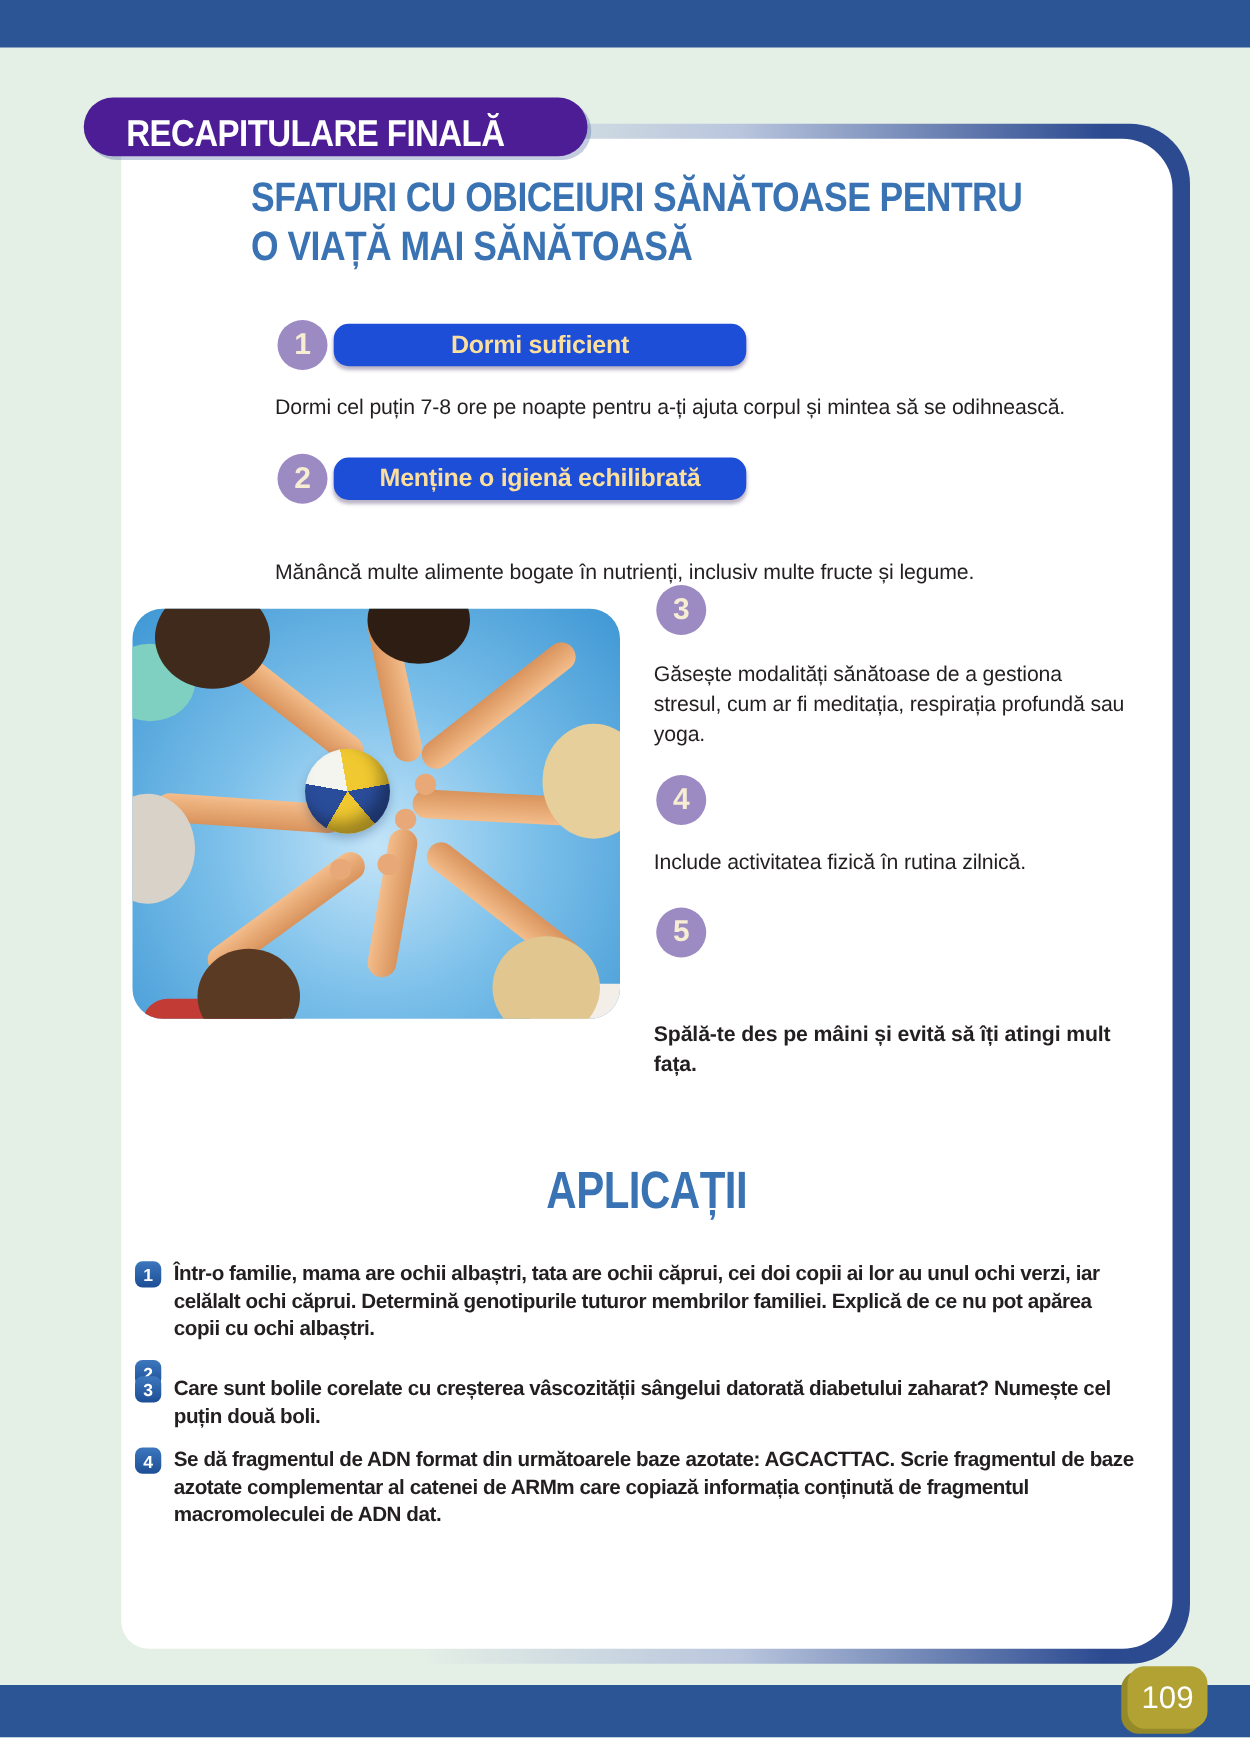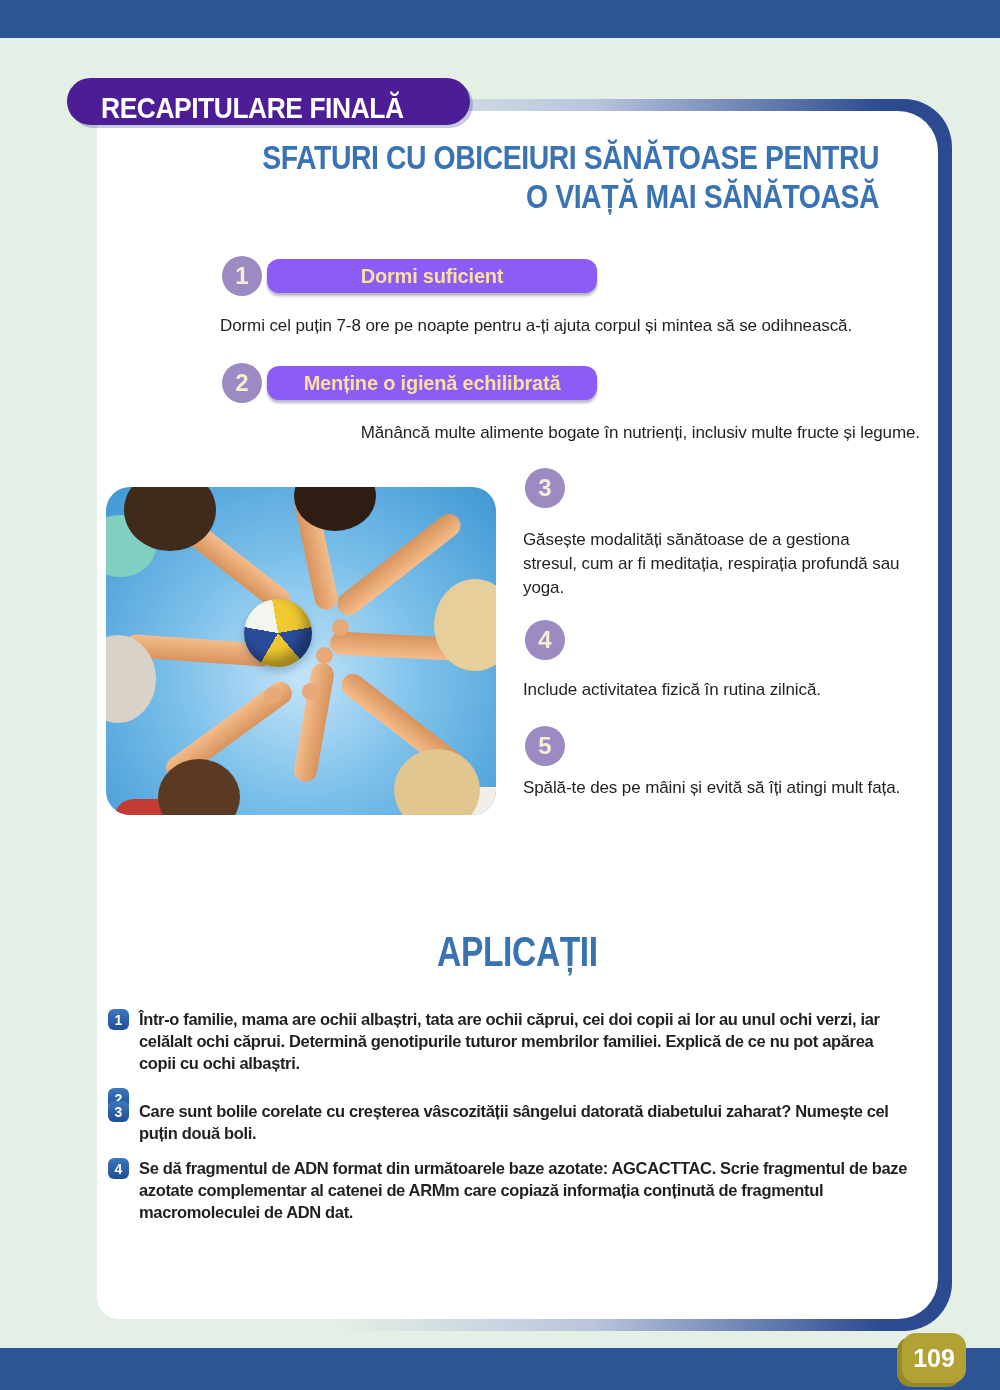--- a/index.html
+++ b/index.html
@@ -18,37 +18,37 @@
     background:linear-gradient(to right, rgba(228,239,230,0) 28%, #b9c5dd 58%, #2b4a90 92%);}
   .card-white{position:absolute;left:0;top:12px;right:14px;bottom:12px;background:#ffffff;
     border-radius:4px 40px 40px 22px;}
 
   .recap-pill{position:absolute;left:67px;top:78px;width:403px;height:47px;background:#4c1d95;
     border-radius:24px;display:flex;align-items:flex-end;padding-left:34px;box-sizing:border-box;
     box-shadow:3px 3px 0 rgba(43,74,144,0.28);}
   .recap-pill span{color:#ffffff;font-weight:bold;font-size:30px;letter-spacing:-0.5px;
     transform:scaleX(0.88);transform-origin:left center;white-space:nowrap;}
 
-  .main-title{position:absolute;left:97px;top:138px;width:841px;text-align:right;
-    color:#3a73b3;font-weight:bold;font-size:33px;line-height:39px;}
+  .main-title{position:absolute;left:97px;top:138px;width:841px;text-align:left;
+    color:#3a73b3;font-weight:bold;font-size:33px;line-height:39px;padding-left:45px;}
   .main-title .tl{display:block;transform:scaleX(0.86);transform-origin:center;white-space:nowrap;letter-spacing:-0.5px;}
 
   .tip-row{position:absolute;display:flex;align-items:center;}
   .tip-num{width:40px;height:40px;border-radius:50%;background:#9c8ac3;color:#f7edd3;
     font-weight:bold;font-size:24px;display:flex;align-items:center;justify-content:center;flex:0 0 40px;}
-  .tip-pill{margin-left:5px;width:330px;height:34px;background:#8b5cf6;border-radius:12px;
+  .tip-pill{margin-left:5px;width:330px;height:34px;background:#1d4ed8;border-radius:12px;
     display:flex;align-items:center;justify-content:center;color:#fbdf9e;font-weight:bold;font-size:20px;
     letter-spacing:-0.2px;box-shadow:0 3px 3px rgba(60,40,90,0.35);}
   .tip-body{position:absolute;font-size:17px;color:#231f20;line-height:24px;letter-spacing:-0.1px;}
 
   #tip1-row{left:222px;top:256px;} #tip1-body{left:220px;top:314px;width:700px;}
-  #tip2-row{left:222px;top:363px;} #tip2-body{left:220px;top:421px;width:700px;text-align:right;}
+  #tip2-row{left:222px;top:363px;} #tip2-body{left:220px;top:446px;width:700px;}
   #tip3-row{left:525px;top:468px;} #tip3-body{left:523px;top:528px;width:382px;}
   #tip4-row{left:525px;top:620px;} #tip4-body{left:523px;top:678px;width:382px;}
-  #tip5-row{left:525px;top:726px;} #tip5-body{left:523px;top:776px;width:382px;}
+  #tip5-row{left:525px;top:726px;} #tip5-body{left:523px;top:816px;width:382px;font-weight:bold;}
 
   
   .photo{position:absolute;left:106px;top:487px;width:390px;height:328px;border-radius:24px;overflow:hidden;
     background:radial-gradient(ellipse at 50% 58%, #c3e4f8 0%, #7cc0ea 45%, #3e97d4 100%);}
   .arm{position:absolute;width:150px;height:23px;border-radius:12px;
     background:linear-gradient(#f3bd8b,#d9935c);}
   .a1{left:48px;top:62px;transform:rotate(38deg);}
   .a2{left:150px;top:52px;transform:rotate(78deg);width:120px;}
   .a3{left:218px;top:66px;transform:rotate(142deg);}
   .a4{left:224px;top:148px;transform:rotate(183deg);}
@@ -78,21 +78,21 @@
   .apps-heading span{display:inline-block;transform:scaleX(0.8);transform-origin:center;letter-spacing:-0.5px;}
 
   .questions{position:absolute;left:108px;top:1008px;width:806px;display:flex;flex-direction:column;gap:13px;}
   .q{position:relative;padding-left:31px;font-weight:bold;font-size:16.5px;line-height:22px;
     color:#231f20;letter-spacing:-0.35px;}
   .q-badge{position:absolute;left:0;top:1px;width:21px;height:21px;border-radius:6px;
     background:linear-gradient(180deg,#3c77bd,#1d4e96);color:#ffffff;font-size:14px;
     display:flex;align-items:center;justify-content:center;letter-spacing:0;}
 
   .page-badge{position:absolute;left:902px;top:1333px;width:64px;height:50px;background:#b1a233;
-    border-radius:14px;box-shadow:-5px 4px 0 #948a29;color:#ffffff;font-weight:bold;font-size:25px;
+    border-radius:14px;box-shadow:-5px 4px 0 #948a29;color:#ffffff;font-weight:normal;font-size:25px;
     display:flex;align-items:center;justify-content:center;}
 </style>
 </head>
 <body>
 
 <div class="top-bar"></div>
 
 <div class="card">
   <div class="card-border"></div>
   <div class="card-white"></div>

